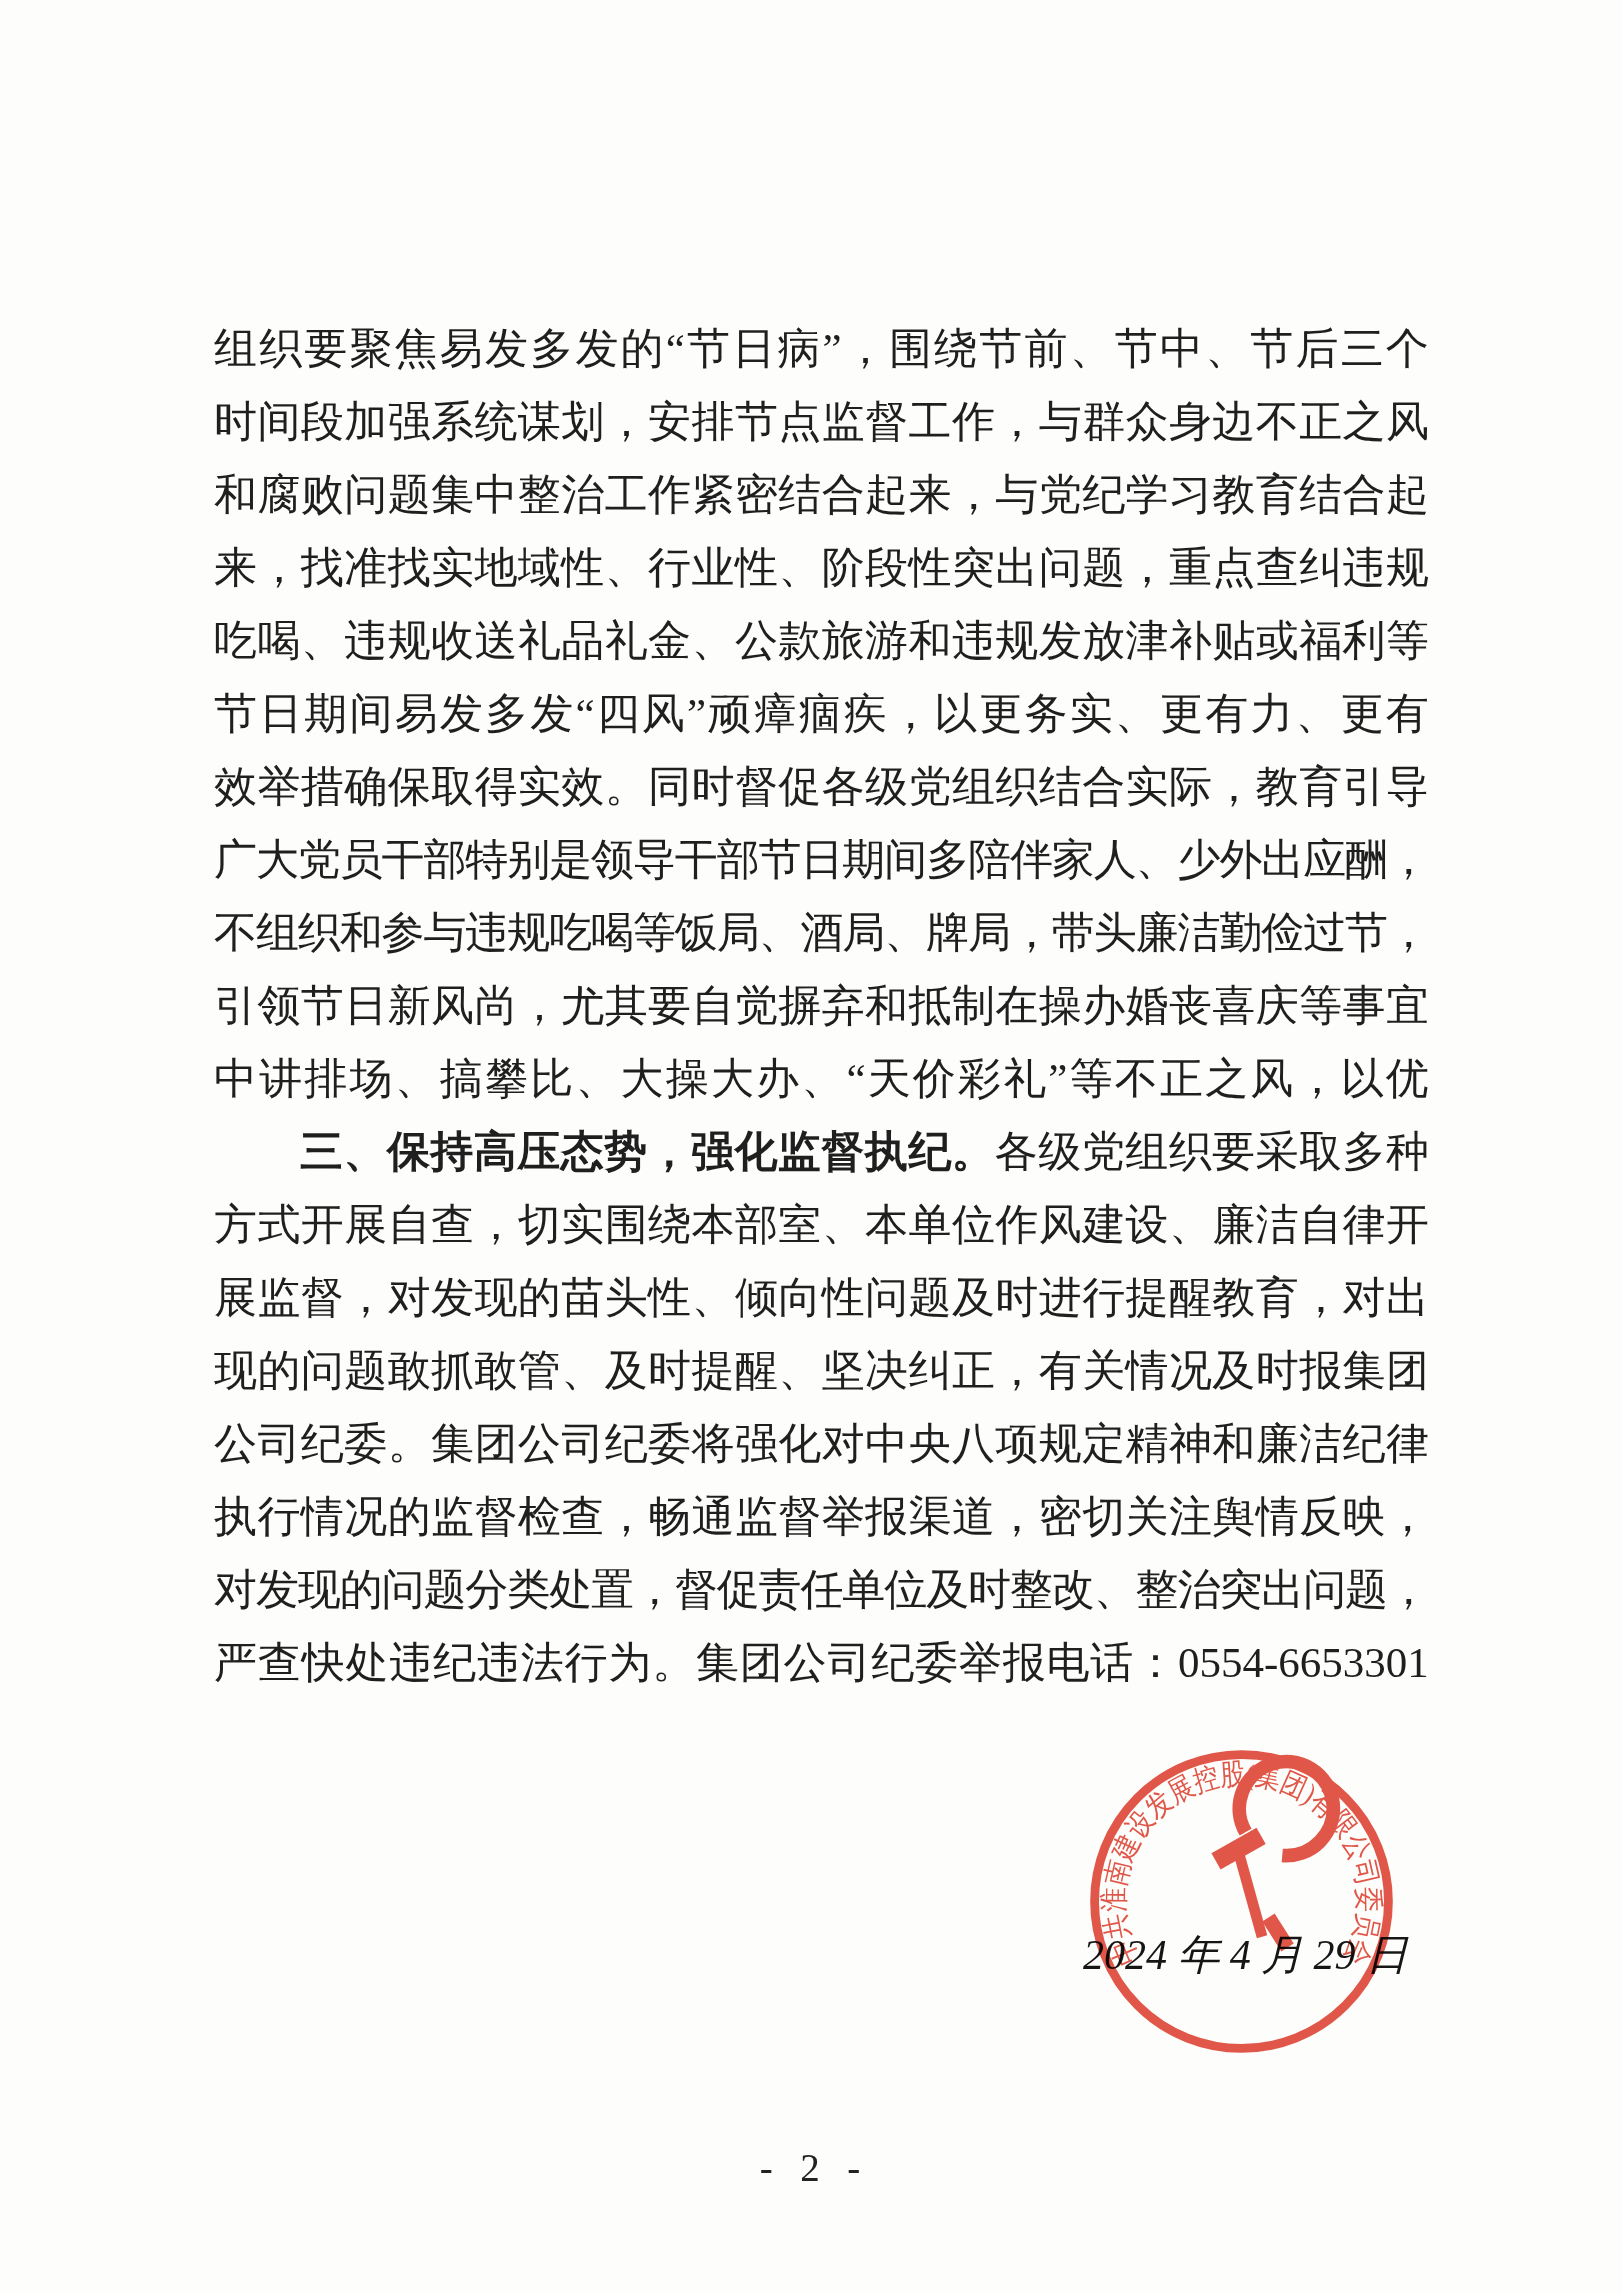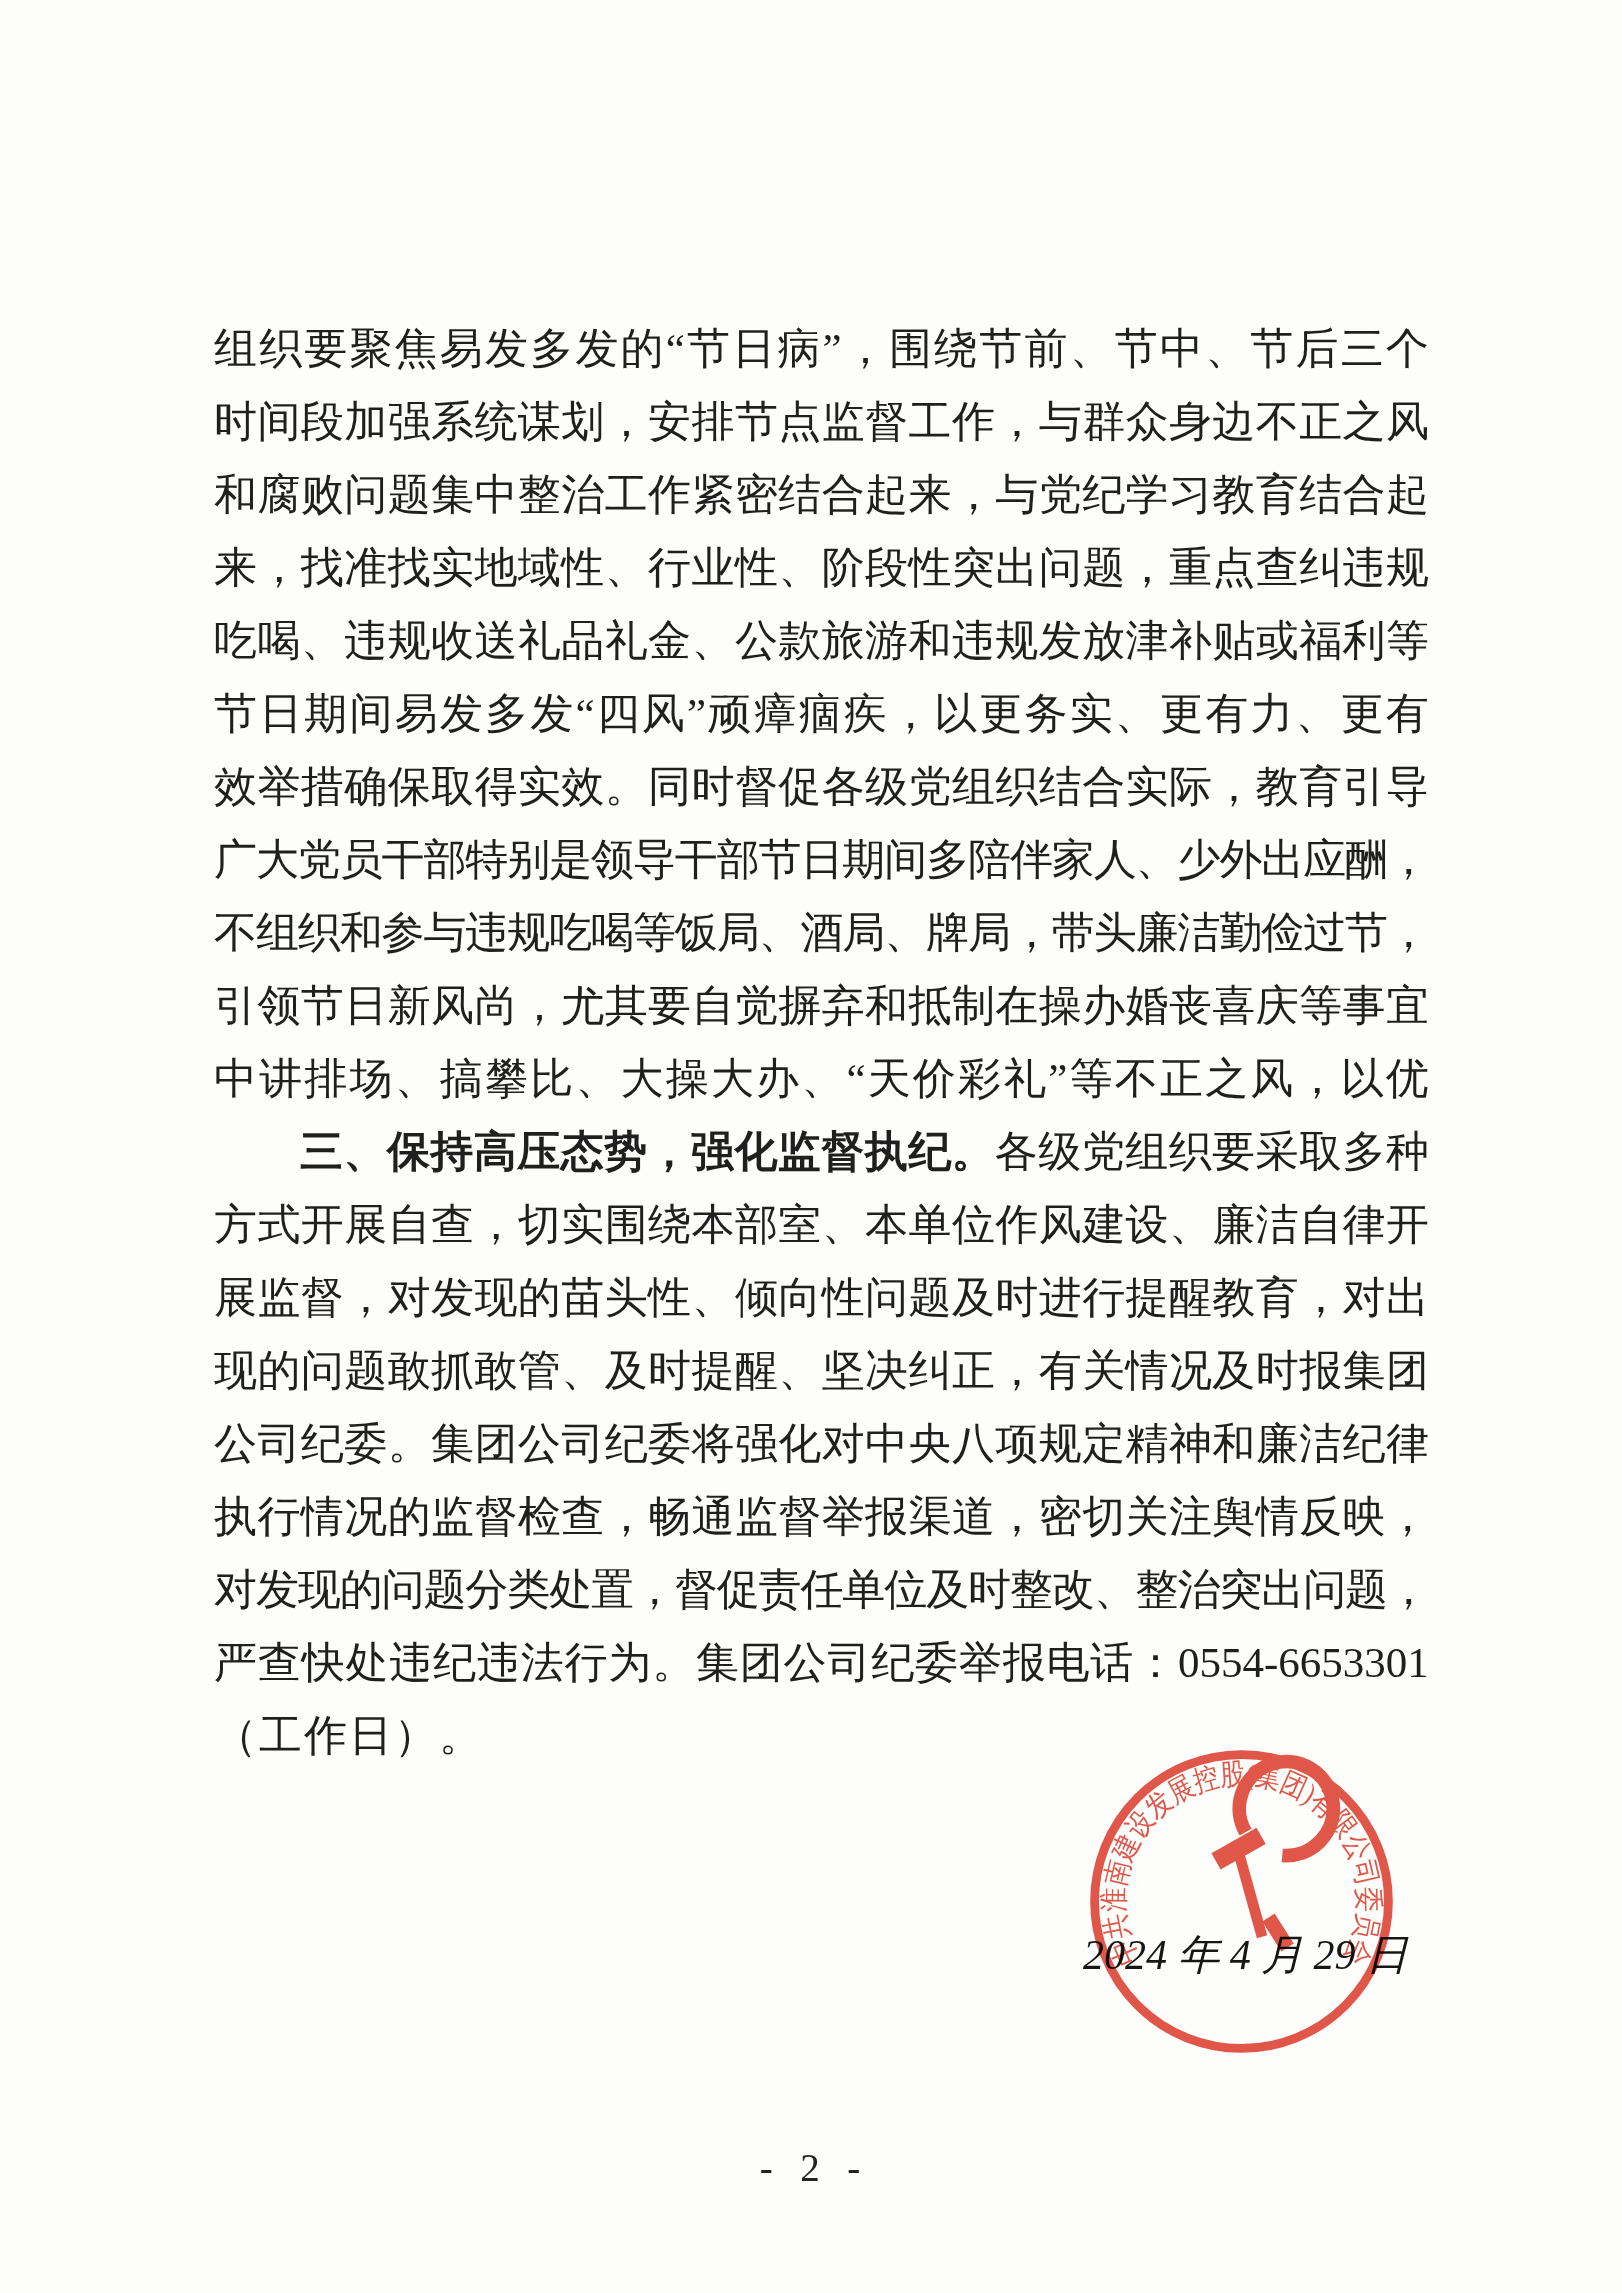--- a/index.html
+++ b/index.html
@@ -612,21 +612,20 @@
         <span>司</span>
         <span>纪</span>
         <span>委</span>
         <span>举</span>
         <span>报</span>
         <span>电</span>
         <span>话</span>
         <span>：</span>
         <span>0554-6653301</span>
       </div>
-    <div class="line lastline">（工作日）。</div>
   </div>
 
   <div class="issue-date jchars">
       <span>2024</span>
       <span>年</span>
       <span>4</span>
       <span>月</span>
       <span>29</span>
       <span>日</span>
     </div>

